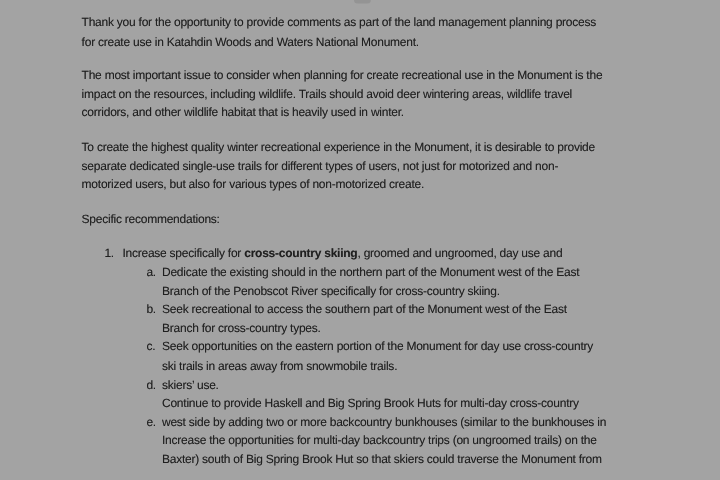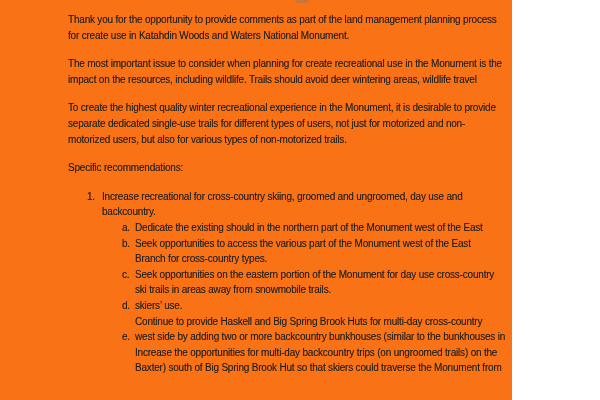--- a/index.html
+++ b/index.html
@@ -2,23 +2,23 @@
 <html><head>
 <meta charset="utf-8">
 <style>
   html, body {
     margin: 0;
     padding: 0;
     background: #ffffff;
   }
   .page {
     position: relative;
-    width: 512px;
+    width: 600px;
     height: 400px;
-    background: #f97316;
+    background: #a3a3a3;
     overflow: hidden;
     box-sizing: border-box;
     padding: 12px 0 0 68px;
     font-family: "Liberation Sans", sans-serif;
     font-size: 10px;
     letter-spacing: -0.2px;
     color: #1f1f1f;
     text-shadow: 0 0 0.4px rgba(40,40,40,0.45);
   }
   .scan-artifact {
@@ -53,61 +53,62 @@
     flex: none;
     margin-left: 54px;
     width: 13px;
     height: 15.6px;
     line-height: 15.6px;
   }
   .item-text {
     flex: 1;
     min-width: 0;
   }
-  b { font-weight: normal; }
+  b { font-weight: bold; }
 </style>
 </head>
 <body>
 
 <div class="page">
   <div class="scan-artifact"></div>
   <div>
       <div class="paragraph">
         <div class="line">Thank you for the opportunity to provide comments as part of the land management planning process</div>
         <div class="line">for create use in Katahdin Woods and Waters National Monument.</div>
       </div>
       <div class="paragraph">
         <div class="line">The most important issue to consider when planning for create recreational use in the Monument is the</div>
         <div class="line">impact on the resources, including wildlife. Trails should avoid deer wintering areas, wildlife travel</div>
+        <div class="line">corridors, and other wildlife habitat that is heavily used in winter.</div>
       </div>
       <div class="paragraph">
         <div class="line">To create the highest quality winter recreational experience in the Monument, it is desirable to provide</div>
         <div class="line">separate dedicated single-use trails for different types of users, not just for motorized and non-</div>
-        <div class="line">motorized users, but also for various types of non-motorized trails.</div>
+        <div class="line">motorized users, but also for various types of non-motorized create.</div>
       </div>
       <div class="paragraph">
         <div class="line">Specific recommendations:</div>
       </div>
       <div class="numbered-item">
         <span class="marker">1.</span>
         <div class="item-text">
-          <div class="line"><span>Increase recreational for </span><b>cross-country skiing</b><span>, groomed and ungroomed, day use and</span></div>
-          <div class="line">backcountry.</div>
+          <div class="line"><span>Increase specifically for </span><b>cross-country skiing</b><span>, groomed and ungroomed, day use and</span></div>
         </div>
       </div>
       <div class="lettered-item">
         <span class="marker">a.</span>
         <div class="item-text">
           <div class="line">Dedicate the existing should in the northern part of the Monument west of the East</div>
+          <div class="line">Branch of the Penobscot River specifically for cross-country skiing.</div>
         </div>
       </div>
       <div class="lettered-item">
         <span class="marker">b.</span>
         <div class="item-text">
-          <div class="line">Seek opportunities to access the various part of the Monument west of the East</div>
+          <div class="line">Seek recreational to access the southern part of the Monument west of the East</div>
           <div class="line">Branch for cross-country types.</div>
         </div>
       </div>
       <div class="lettered-item">
         <span class="marker">c.</span>
         <div class="item-text">
           <div class="line">Seek opportunities on the eastern portion of the Monument for day use cross-country</div>
           <div class="line">ski trails in areas away from snowmobile trails.</div>
         </div>
       </div>

